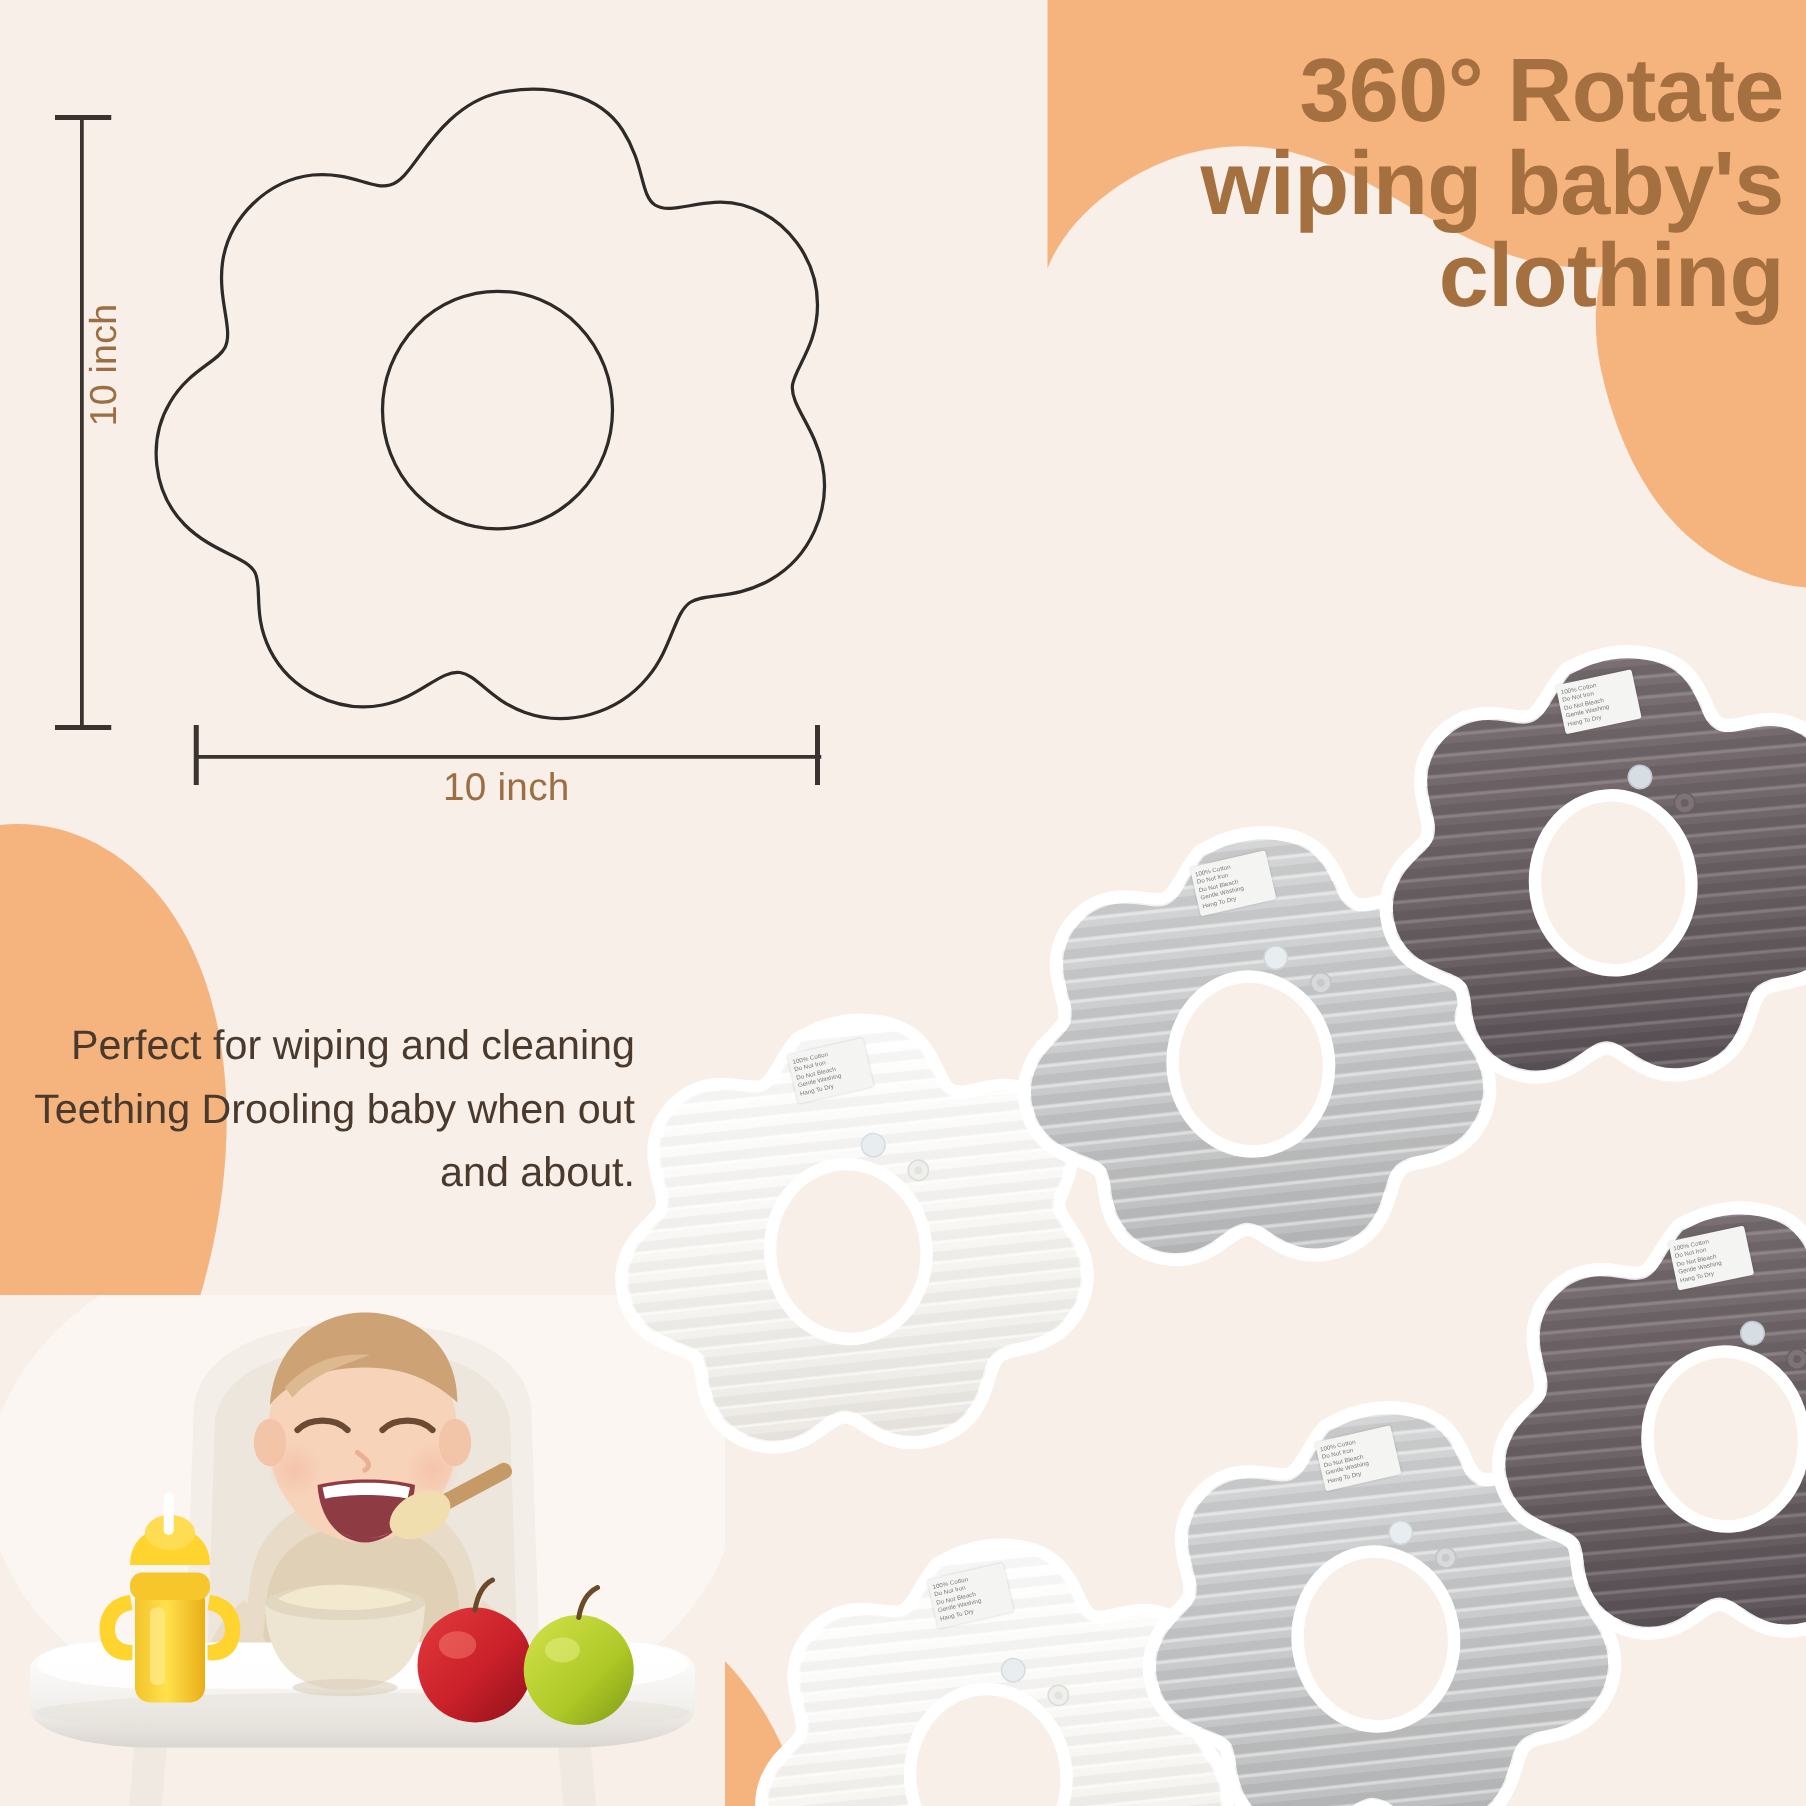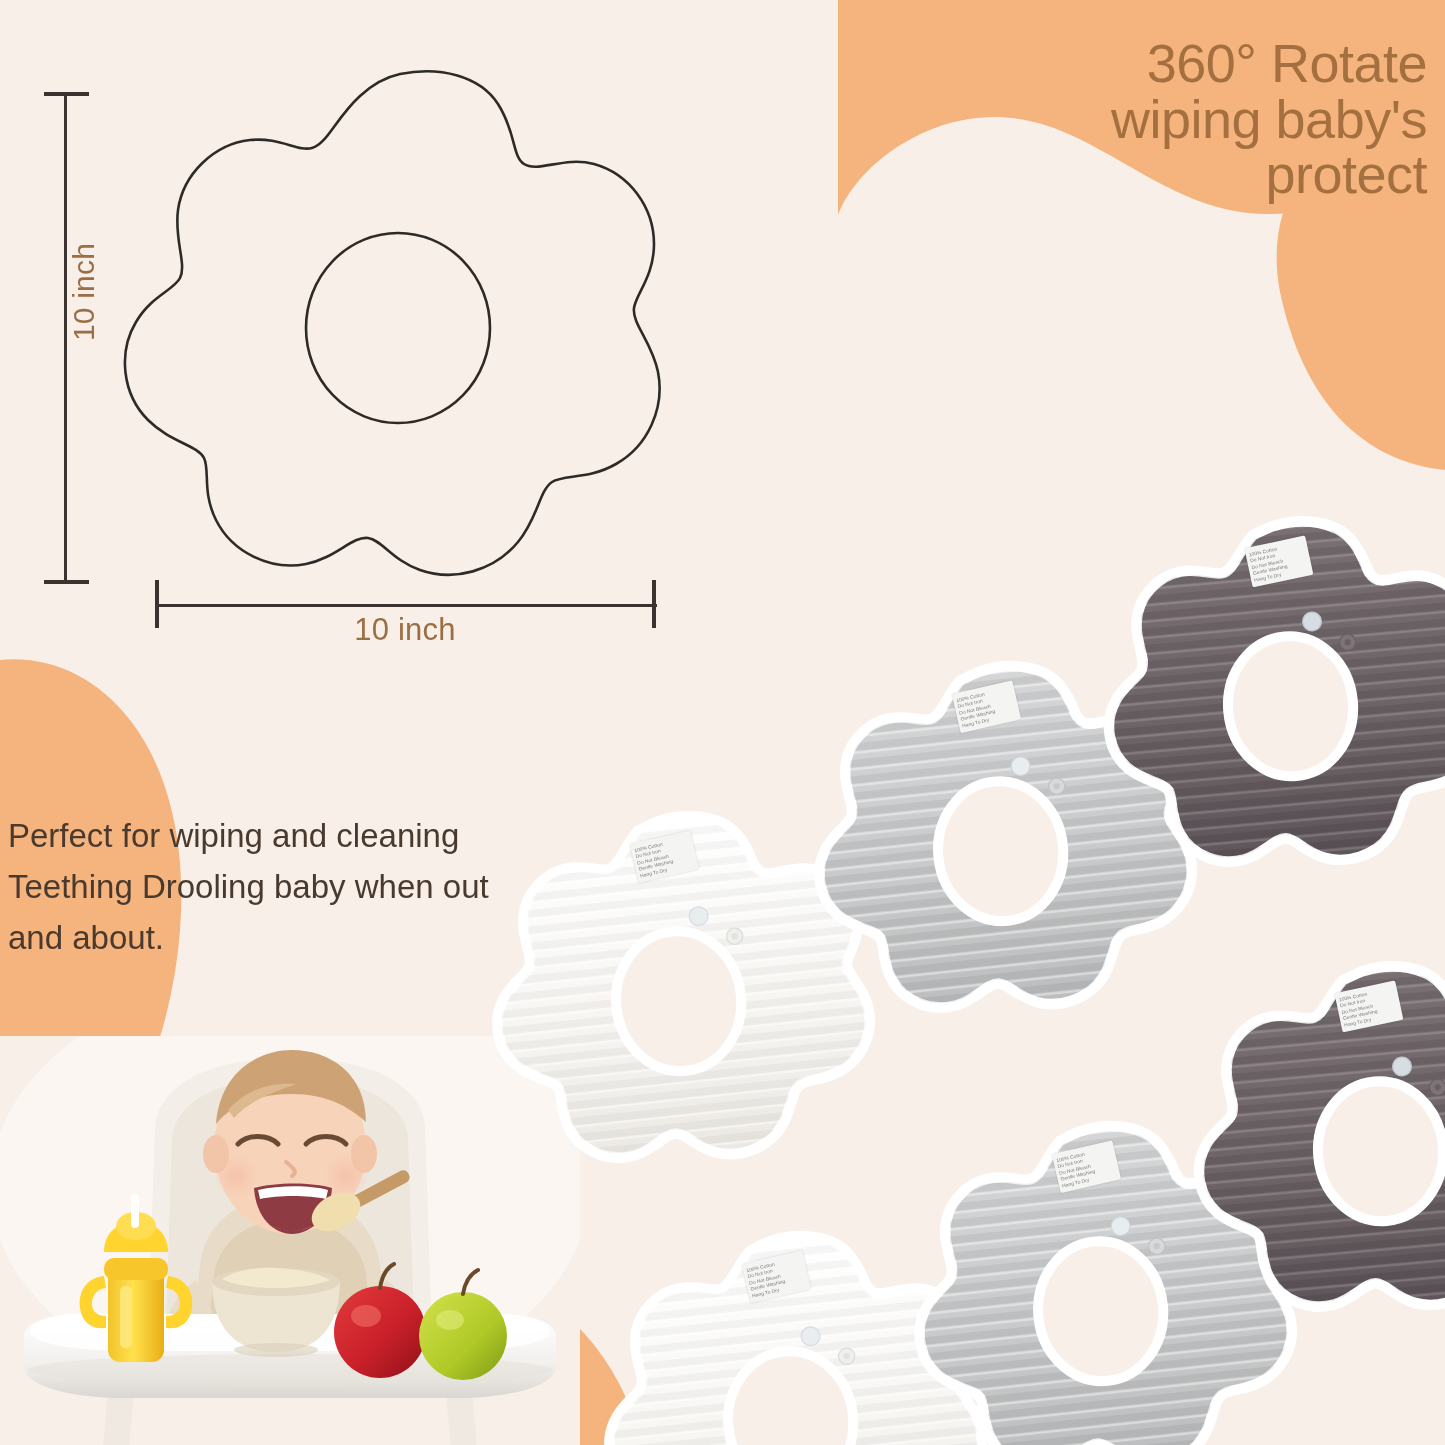--- a/index.html
+++ b/index.html
@@ -32,29 +32,29 @@
   #h-dim-label{
     position:absolute;left:155px;top:612px;width:500px;text-align:center;
     color:#9C6E43;font-size:31px;letter-spacing:.2px;
   }
   #flower-outline{position:absolute;left:120px;top:60px;width:560px;height:545px;}
 
   
   #headline{
     position:absolute;right:18px;top:36px;width:640px;
     text-align:right;color:#A5703F;
-    font-size:54px;line-height:1.03;font-weight:400;
+    font-size:72px;line-height:1.03;font-weight:700;
     letter-spacing:-0.5px;
   }
   #headline .ln{display:block;white-space:nowrap;}
 
   
   #blurb{
     position:absolute;left:8px;top:810px;width:500px;
-    text-align:left;color:#4A3A2E;
+    text-align:right;color:#4A3A2E;
     font-size:33px;line-height:1.55;
   }
 
   
   #baby-photo{position:absolute;left:0px;top:1036px;width:580px;height:409px;overflow:hidden;}
 
   
   .bib{position:absolute;}
   .bib svg{display:block;width:100%;height:100%;}
   .care-label{
@@ -137,21 +137,21 @@
 
     <div class="dim-line" id="h-dim-shaft"></div>
     <div class="dim-line" id="h-dim-cap-left"></div>
     <div class="dim-line" id="h-dim-cap-right"></div>
     <div id="h-dim-label">10 inch</div>
   </div>
 
   <div id="headline">
     <span class="ln">360° Rotate</span>
     <span class="ln">wiping baby's</span>
-    <span class="ln">protect</span>
+    <span class="ln">clothing</span>
   </div>
 
   <div id="blurb">Perfect for wiping and cleaning Teething Drooling baby when out and about.</div>
 
   <div id="baby-photo">
     <svg viewBox="0 0 580 409" width="580" height="409">
       <defs>
         <clipPath id="photoclip">
             <rect x="0" y="0" width="580" height="409"></rect>
           </clipPath>

